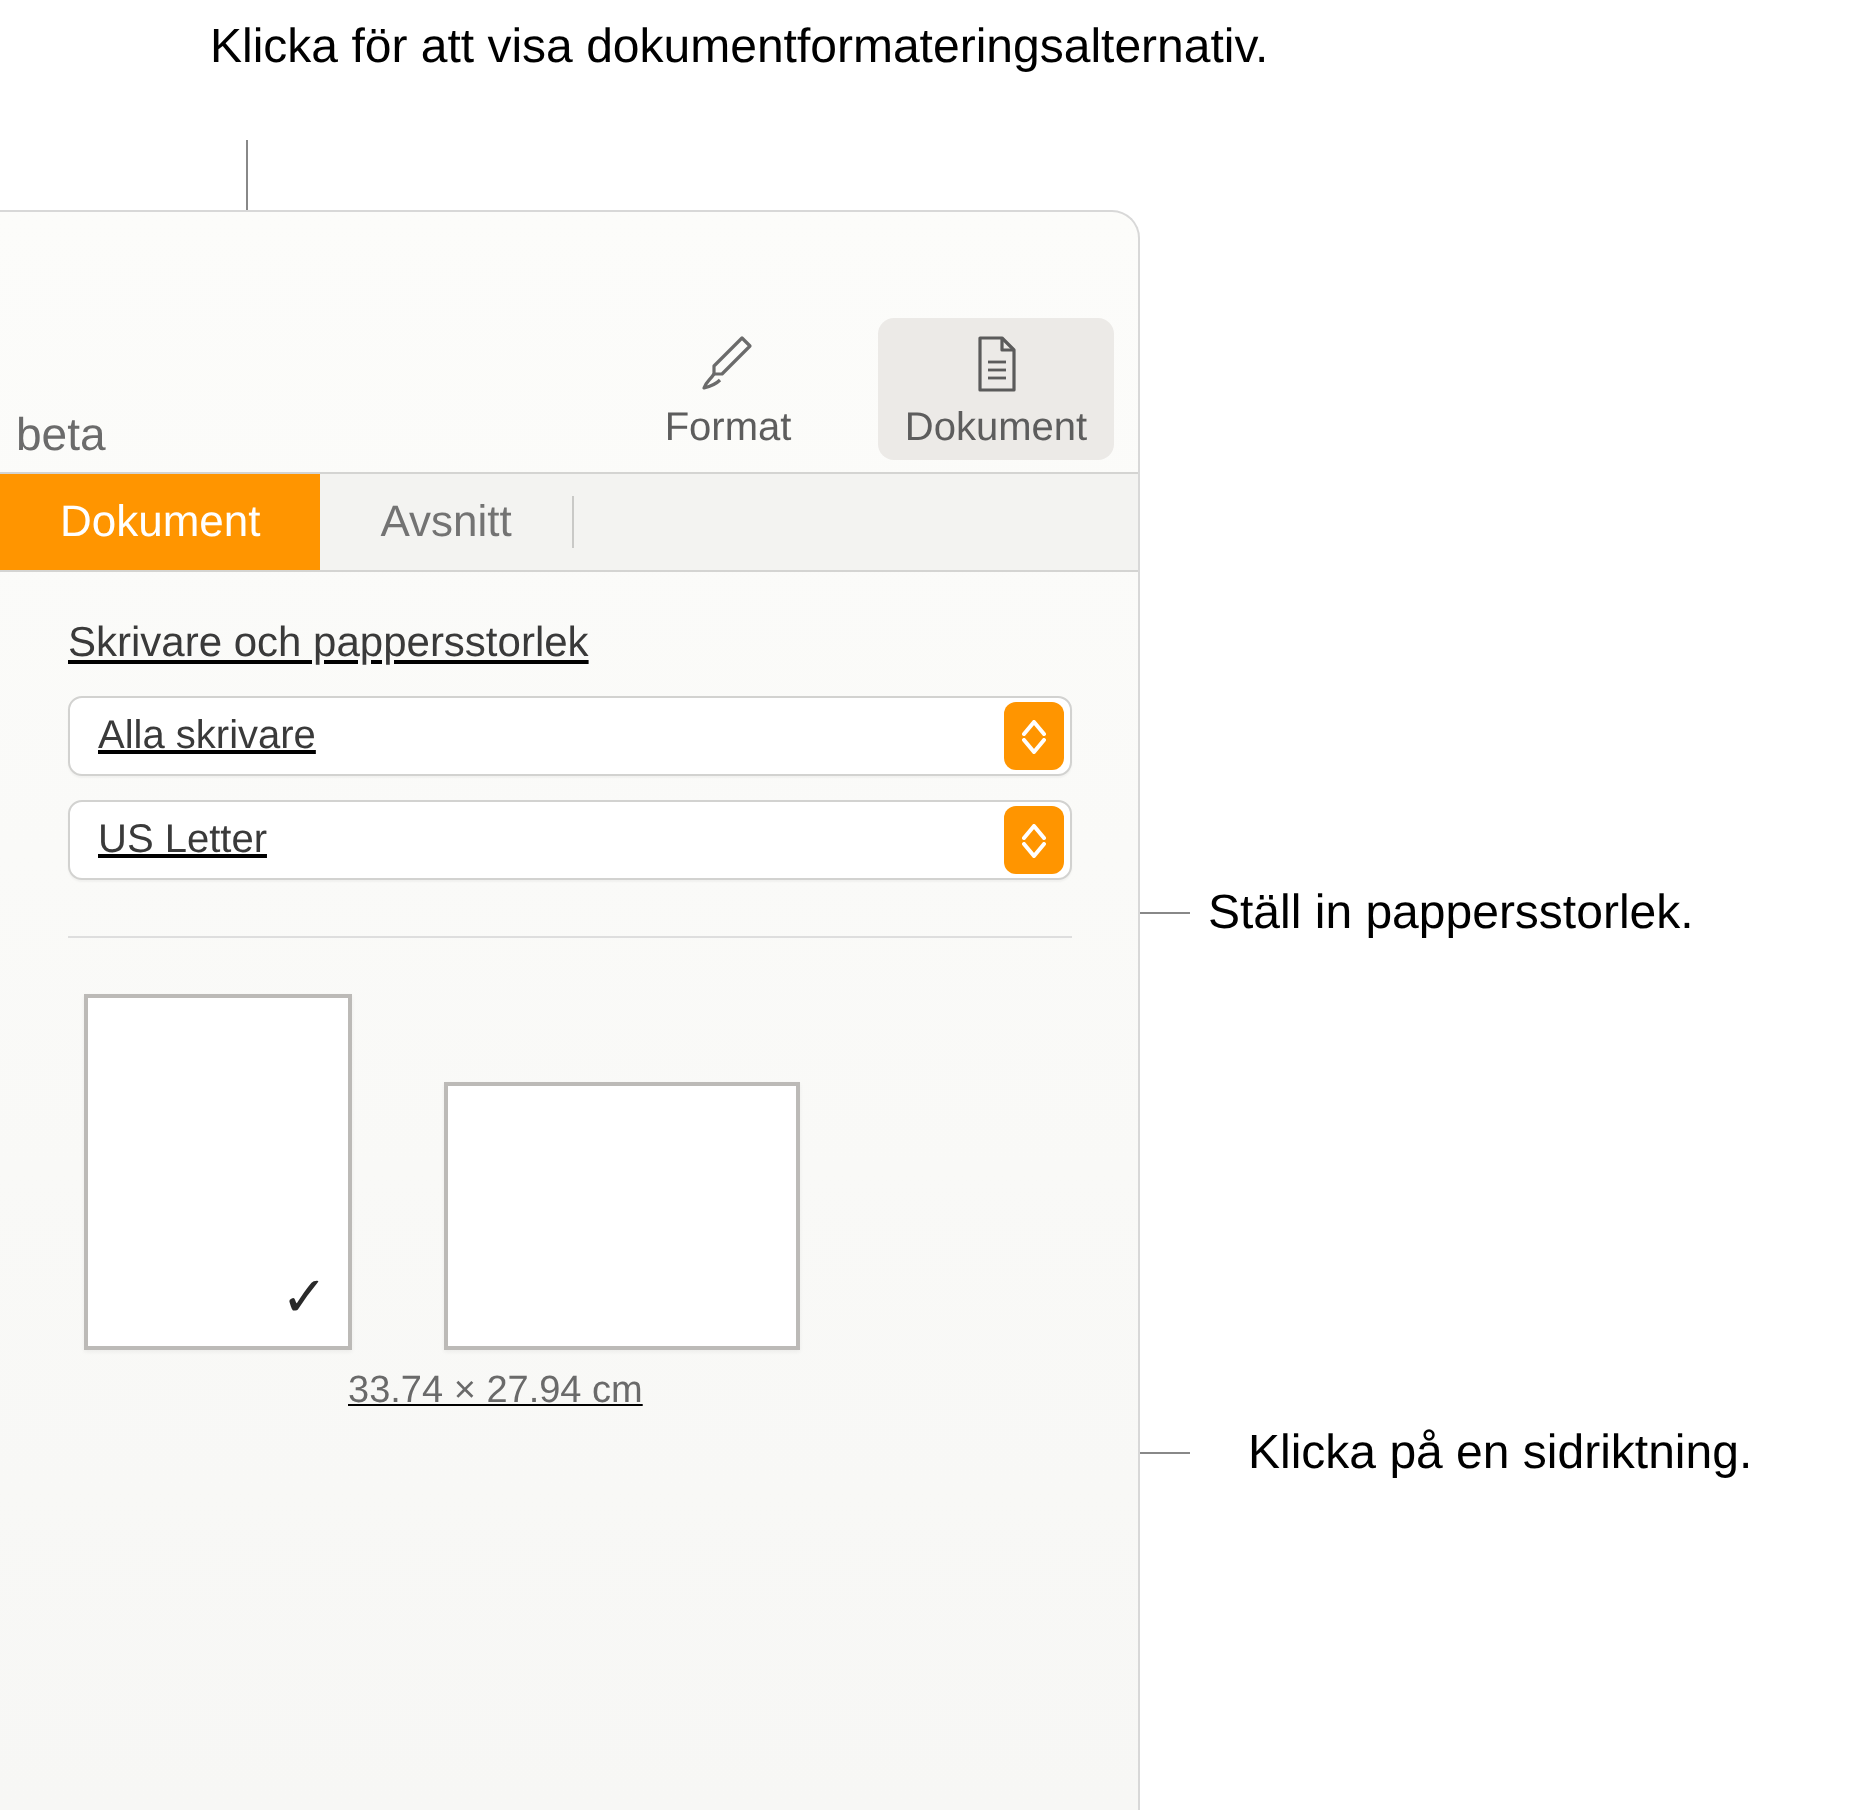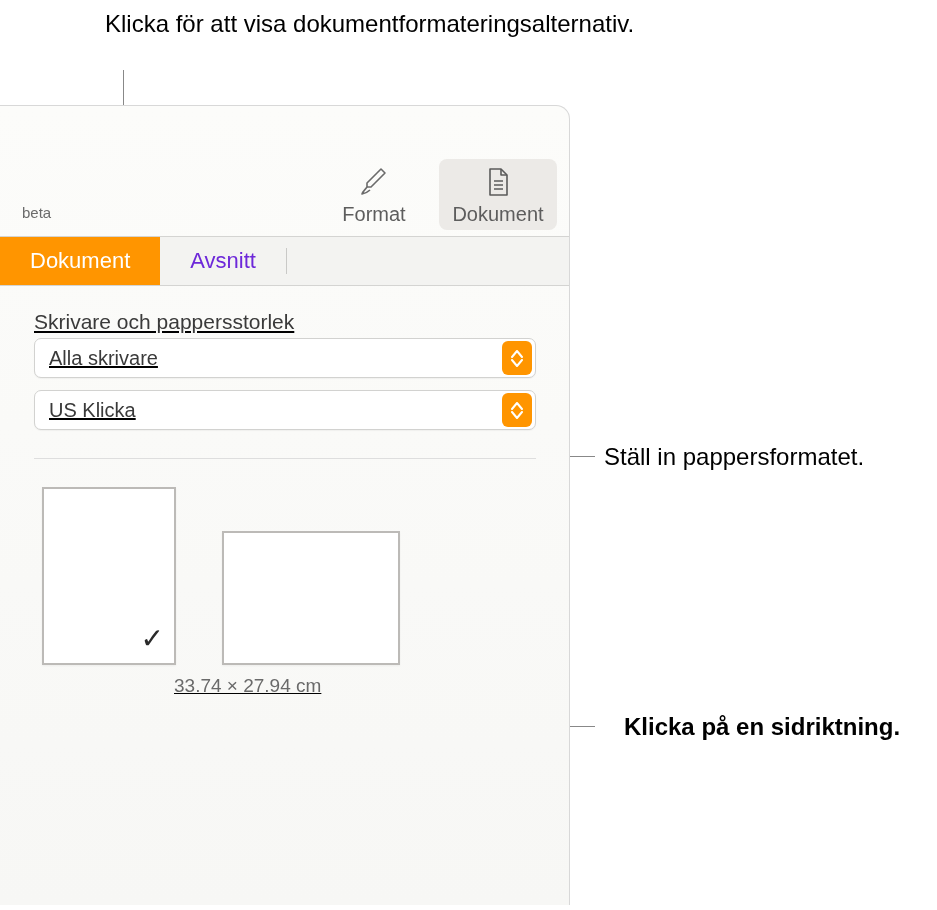--- a/index.html
+++ b/index.html
@@ -25,21 +25,20 @@
       top: 8px;
       left: 105px;
     }
     .annotation-paper {
       top: 441px;
       left: 604px;
     }
     .annotation-orient {
       top: 711px;
       left: 624px;
-      font-weight: bold;
     }
     .callout-line {
       position: absolute;
       background: #888;
     }
     .line-top-v {
       left: 123px;
       top: 70px;
       width: 1px;
       height: 166px;
@@ -68,27 +67,27 @@
       border-top-right-radius: 14px;
       background: linear-gradient(#fcfcfa, #f7f7f5);
       overflow: hidden;
     }
     .toolbar {
       height: 130px;
       display: flex;
       align-items: flex-end;
       justify-content: flex-end;
       padding: 0 12px 6px 12px;
-      gap: 6px;
+      gap: 16px;
     }
     .toolbar-left-label {
       position: absolute;
-      left: 22px;
+      left: 8px;
       top: 98px;
-      font-size: 15px;
+      font-size: 23px;
       color: #6b6b6b;
     }
     .tool-item {
       display: flex;
       flex-direction: column;
       align-items: center;
       width: 118px;
       padding: 6px 4px 4px 4px;
       border-radius: 8px;
     }
@@ -113,21 +112,21 @@
       border-bottom: 1px solid #d4d4d2;
       background: #f3f3f1;
       height: 50px;
     }
     .tab {
       flex: 0 0 auto;
       padding: 0 30px;
       display: flex;
       align-items: center;
       font-size: 22px;
-      color: #6d28d9;
+      color: #737373;
       position: relative;
     }
     .tab.active {
       background: #ff9500;
       color: #fff;
       font-weight: 500;
       border-radius: 0;
     }
     .tab-divider {
       width: 1px;
@@ -137,21 +136,21 @@
     }
     .content {
       padding: 24px 28px 0 34px;
       text-decoration: underline;
     }
     .section-label {
       font-size: 21px;
       color: #3a3a3a;
     }
     .dropdown {
-      margin-top: 4px;
+      margin-top: 14px;
       width: 502px;
       height: 40px;
       border: 1px solid #d2d2d0;
       border-radius: 7px;
       background: #fff;
       display: flex;
       align-items: center;
       justify-content: space-between;
       padding: 0 0 0 14px;
       font-size: 20px;
@@ -215,21 +214,21 @@
       margin-top: 10px;
       font-size: 19px;
       color: #6a6a6a;
       padding-left: 140px;
     }
   </style>
 </head>
 <body>
 
 <div class="annotation annotation-top">Klicka för att visa dokumentformateringsalternativ.</div>
-<div class="annotation annotation-paper">Ställ in pappersformatet.</div>
+<div class="annotation annotation-paper">Ställ in pappersstorlek.</div>
 <div class="annotation annotation-orient">Klicka på en sidriktning.</div>
 
 <div class="callout-line line-top-v"></div>
 <div class="callout-line line-paper-h"></div>
 <div class="callout-line line-orient-h"></div>
 
 <div class="panel-wrap">
 
   <div class="toolbar-left-label">beta</div>
 
@@ -273,21 +272,21 @@
         <svg width="12" height="8" viewBox="0 0 12 8">
             <path d="M1 7 L6 1 L11 7" fill="none" stroke="#fff" stroke-width="2" stroke-linecap="round" stroke-linejoin="round"></path>
           </svg>
         <svg width="12" height="8" viewBox="0 0 12 8">
             <path d="M1 1 L6 7 L11 1" fill="none" stroke="#fff" stroke-width="2" stroke-linecap="round" stroke-linejoin="round"></path>
           </svg>
       </span>
     </div>
 
     <div class="dropdown">
-      <span>US Klicka</span>
+      <span>US Letter</span>
       <span class="dd-arrows">
         <svg width="12" height="8" viewBox="0 0 12 8">
             <path d="M1 7 L6 1 L11 7" fill="none" stroke="#fff" stroke-width="2" stroke-linecap="round" stroke-linejoin="round"></path>
           </svg>
         <svg width="12" height="8" viewBox="0 0 12 8">
             <path d="M1 1 L6 7 L11 1" fill="none" stroke="#fff" stroke-width="2" stroke-linecap="round" stroke-linejoin="round"></path>
           </svg>
       </span>
     </div>
 

